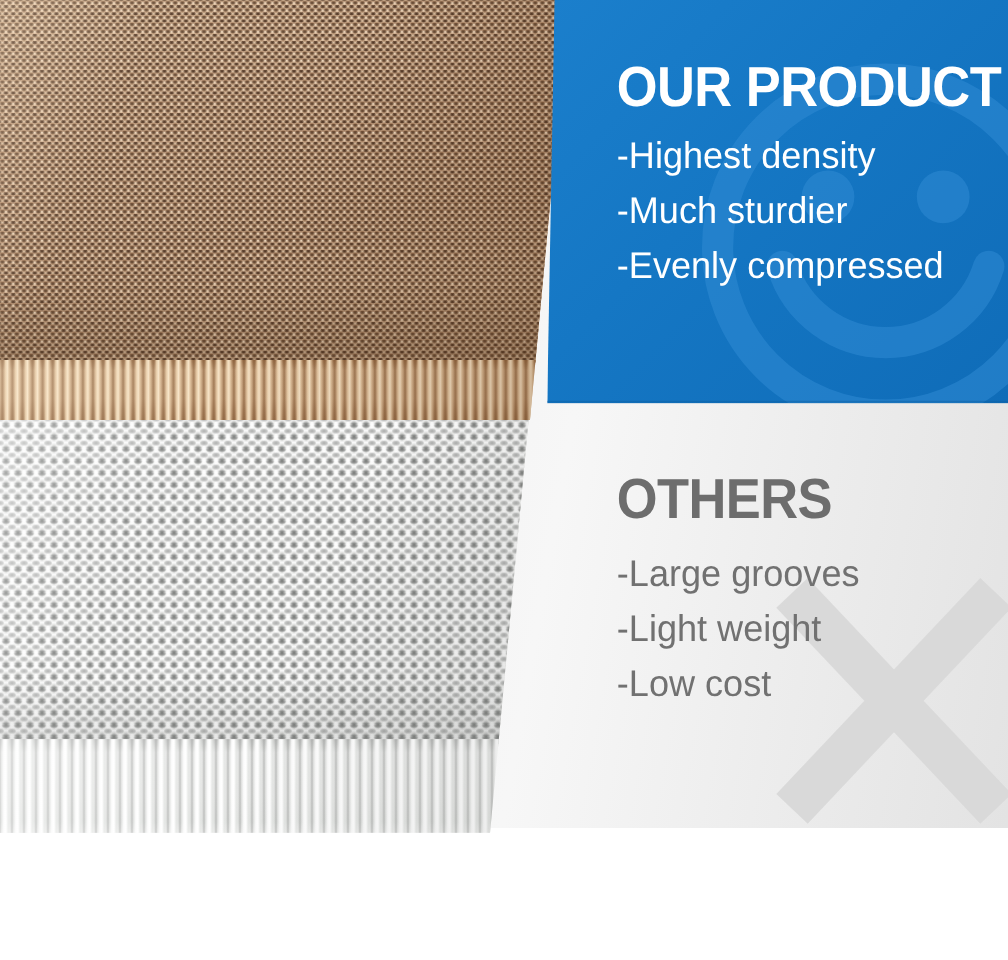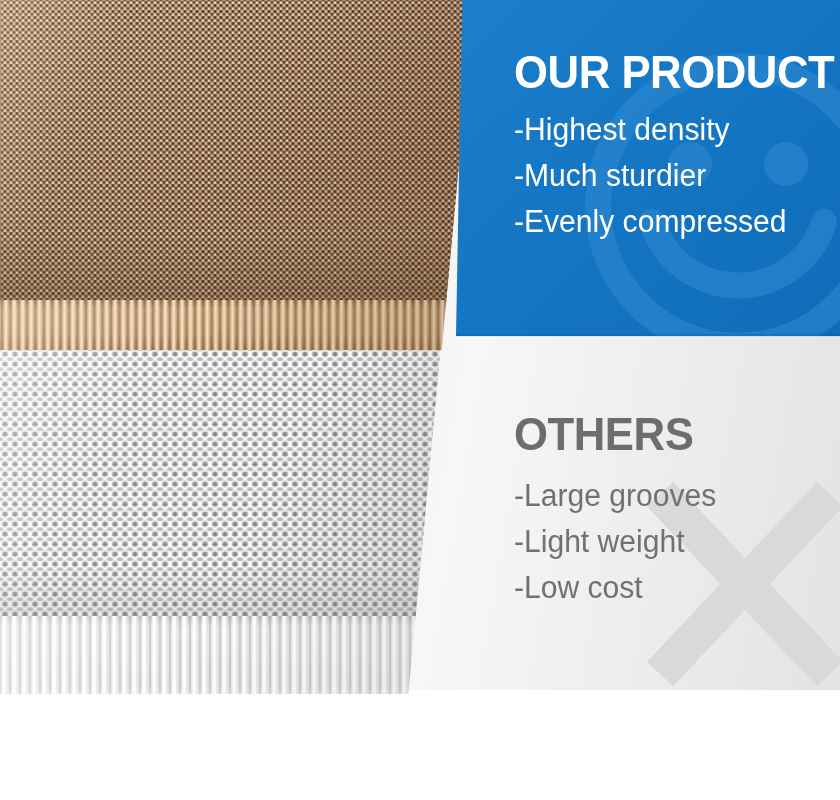--- a/index.html
+++ b/index.html
@@ -278,21 +278,21 @@
     color: #ffffff;
     margin-top: 13px;
     transform: scaleX(0.97);
     transform-origin: left center;
   }
   #our-product-block .bullet-line.first { margin-top: 19px; }
 
   #others-block {
     position: absolute;
     left: 514px;
-    top: 410px;
+    top: 392px;
     z-index: 5;
   }
   #others-block .panel-heading {
     font-size: 47px;
     color: #6d6d6d;
     transform: scaleX(0.93);
     transform-origin: left center;
   }
   #others-block .bullet-line {
     font-size: 31px;

